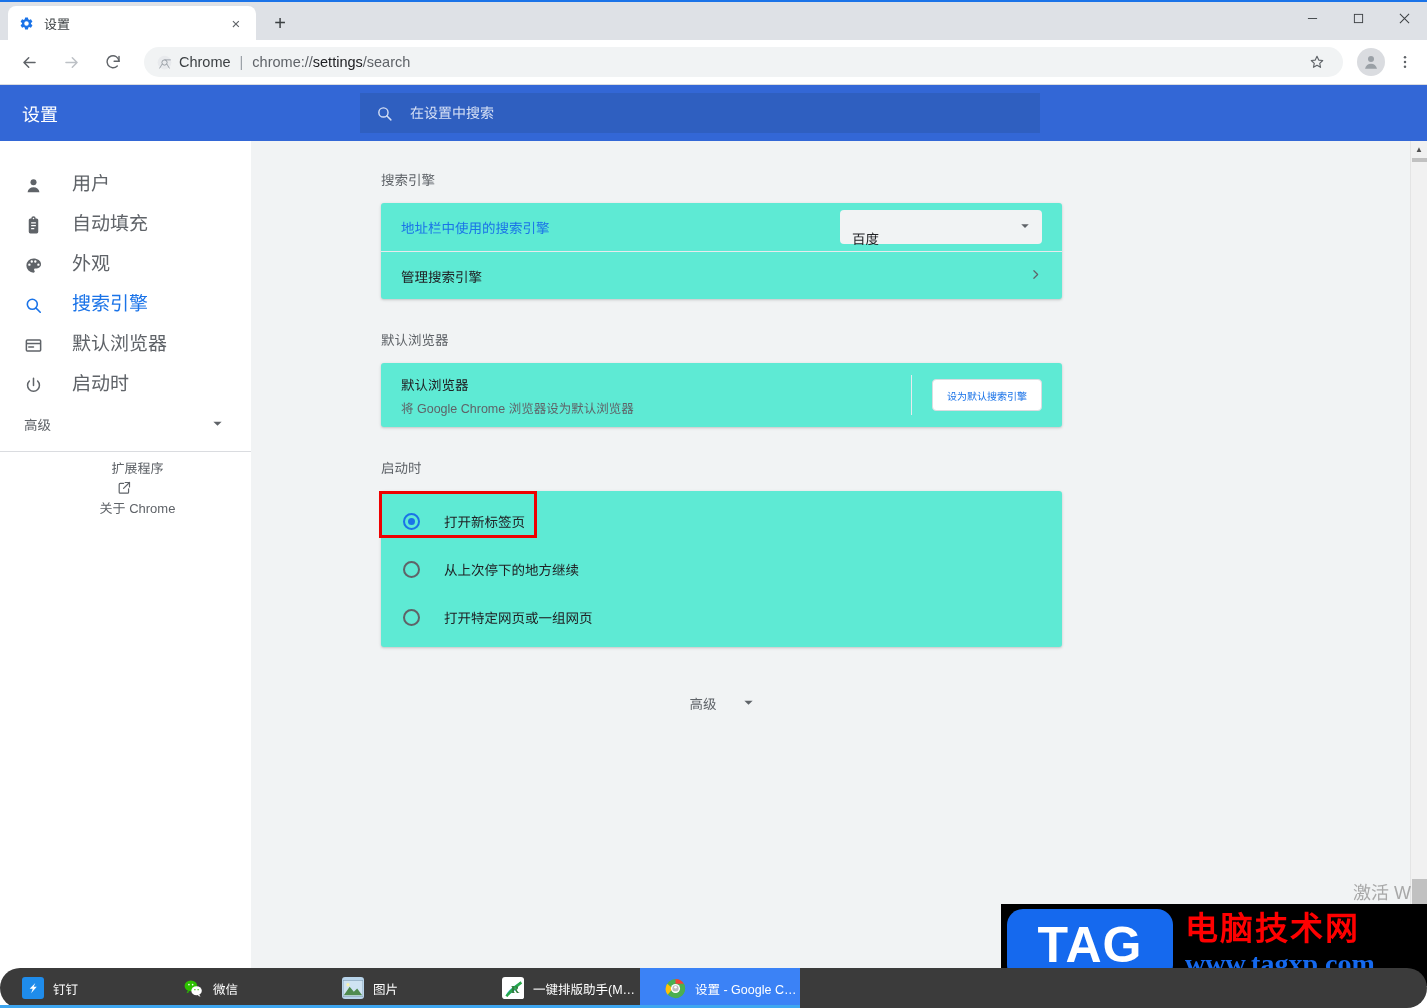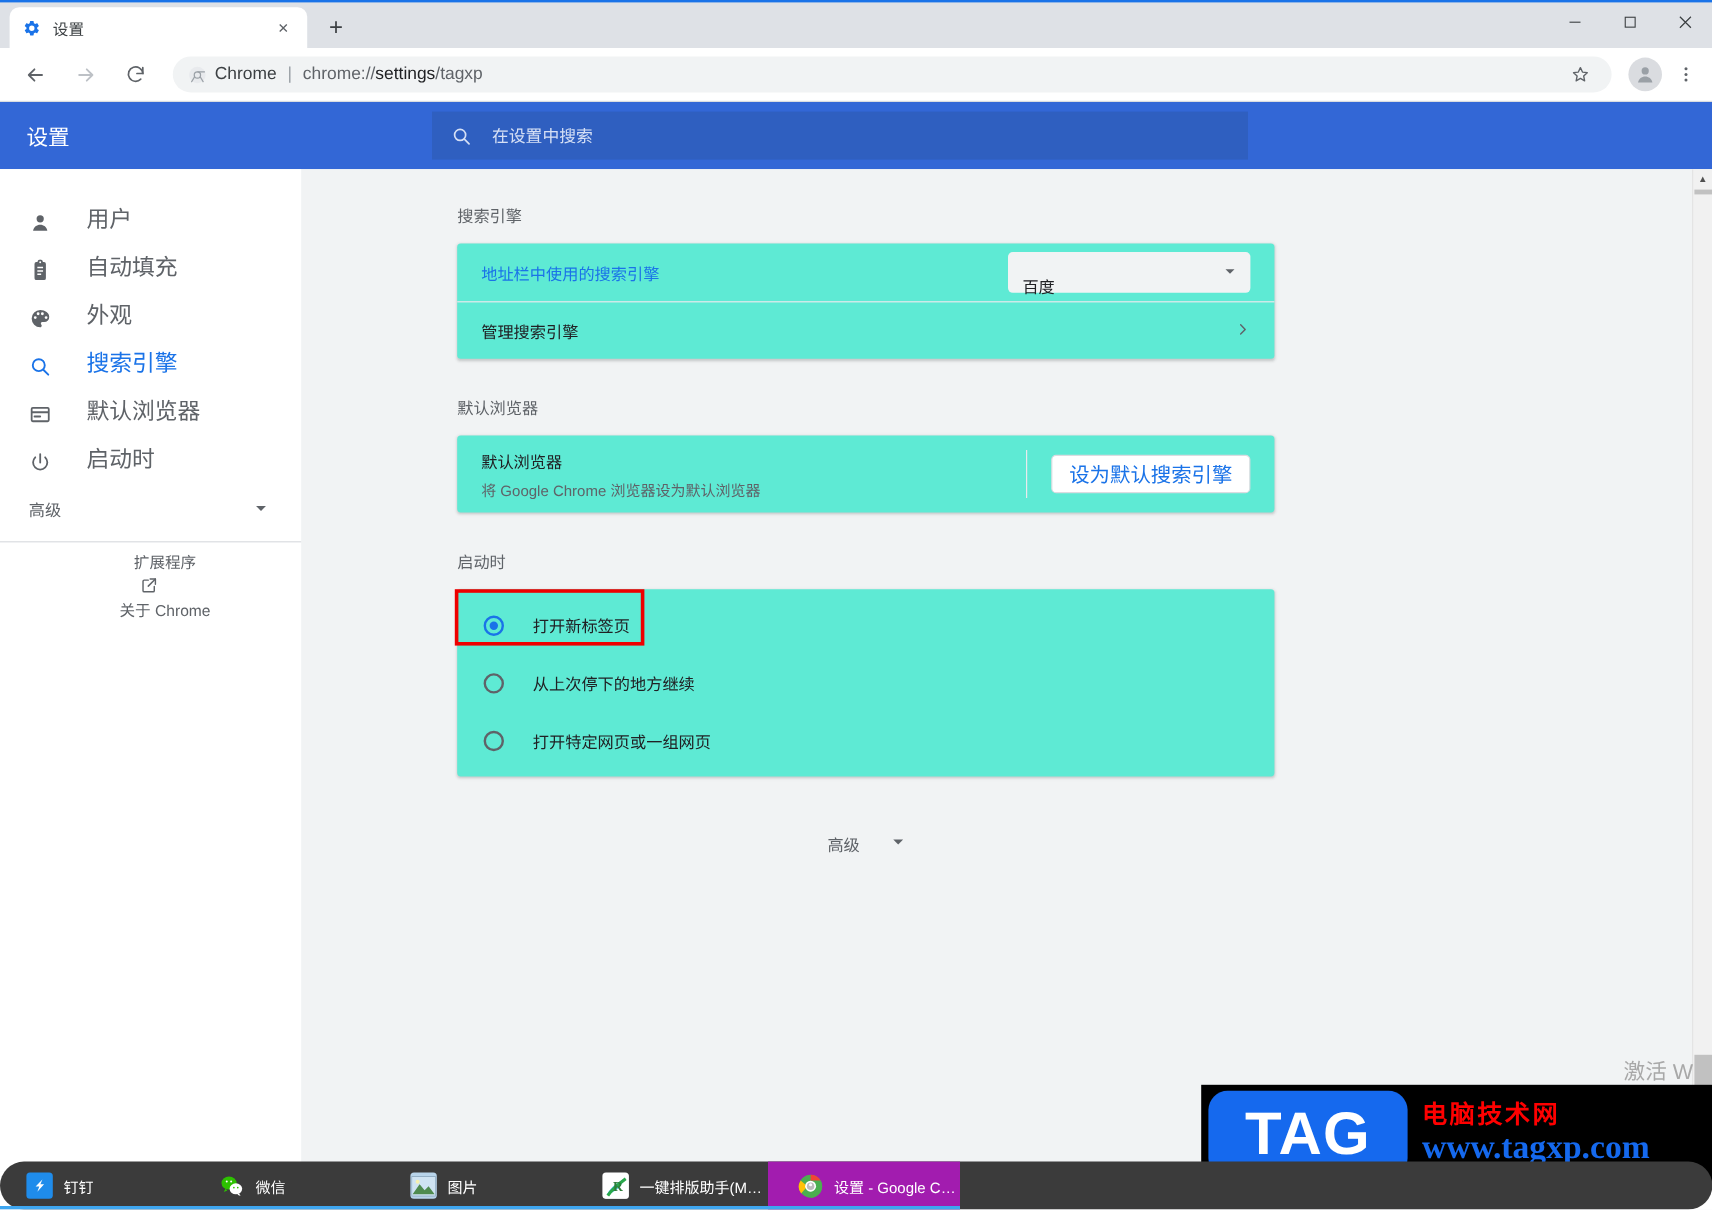--- a/index.html
+++ b/index.html
@@ -274,22 +274,22 @@
   .db-sub { font-size: 12.5px; color: #5f6368; }
   .db-divider { width: 1px; align-self: stretch; background: #e8eaed; margin: 12px 0; }
   .db-btn-wrap { padding: 0 20px; }
   .btn-outline {
     height: 32px;
     padding: 0 14px;
     border: 1px solid #dadce0;
     border-radius: 4px;
     background: #ffffff;
     color: #1a73e8;
-    font-size: 17px;
-    font-family: Liberation Mono, monospace;
+    font-size: 10px;
+    font-family: Liberation Serif, serif;
     cursor: pointer;
   }
 
   
   .radio-card { padding: 6px 0; position: relative; }
   .radio-row {
     display: flex;
     align-items: center;
     height: 48px;
     padding-left: 22px;
@@ -397,21 +397,21 @@
   }
   .wm-right {
     flex: 1;
     margin-left: 12px;
     display: flex;
     flex-direction: column;
     justify-content: center;
   }
   .wm-cn {
     color: #ff0000;
-    font-size: 21px;
+    font-size: 33px;
     font-weight: bold;
     letter-spacing: 2px;
     font-family: "DejaVu Sans", sans-serif;
     line-height: 1.05;
   }
   .wm-url {
     color: #1569ee;
     font-size: 28px;
     font-family: "Liberation Serif", serif;
     font-weight: bold;
@@ -430,21 +430,21 @@
     border-radius: 20px;
   }
   .task-item {
     width: 160px;
     display: flex;
     align-items: center;
     padding-left: 22px;
     position: relative;
     cursor: pointer;
   }
-  .task-item.active { background: #a21caf; padding-left: 24px; }
+  .task-item.active { background: #3b82f6; padding-left: 24px; }
   .task-item::after {
     content: "";
     position: absolute;
     left: 0; bottom: 0;
     width: 100%; height: 3px;
     background: #3ea6f0;
   }
   .task-ico {
     width: 22px; height: 22px;
     flex: 0 0 22px;
@@ -527,21 +527,21 @@
             <circle cx="12" cy="12" r="11" fill="#e8eaed"></circle>
             <circle cx="12" cy="12" r="4.2" fill="none" stroke="#9aa0a6" stroke-width="1.6"></circle>
             <path d="M12 7.8 H22" stroke="#9aa0a6" stroke-width="1.5"></path>
             <path d="M8.4 14.2 L4 21.5" stroke="#9aa0a6" stroke-width="1.5"></path>
             <path d="M15.6 14.2 L20 21.5" stroke="#9aa0a6" stroke-width="1.5"></path>
           </svg>
         </span>
         <span>Chrome</span>
       </span>
       <span class="omni-sep">|</span>
-      <span class="omni-url"><span>chrome://</span><b>settings</b><span>/tagxp</span></span>
+      <span class="omni-url"><span>chrome://</span><b>settings</b><span>/search</span></span>
       <span style="flex:1"></span>
       <span class="omni-star">
         <svg width="16" height="16" viewBox="0 0 24 24" fill="none" stroke="currentColor" stroke-width="1.7" stroke-linejoin="round">
           <path d="M12 3.5l2.6 5.6 6 .7-4.5 4.2 1.2 6L12 17l-5.3 3 1.2-6L3.4 9.8l6-.7z"></path>
         </svg>
       </span>
     </div>
 
     <div class="avatar-btn">
       <svg width="20" height="20" viewBox="0 0 24 24" fill="#9aa0a6">

